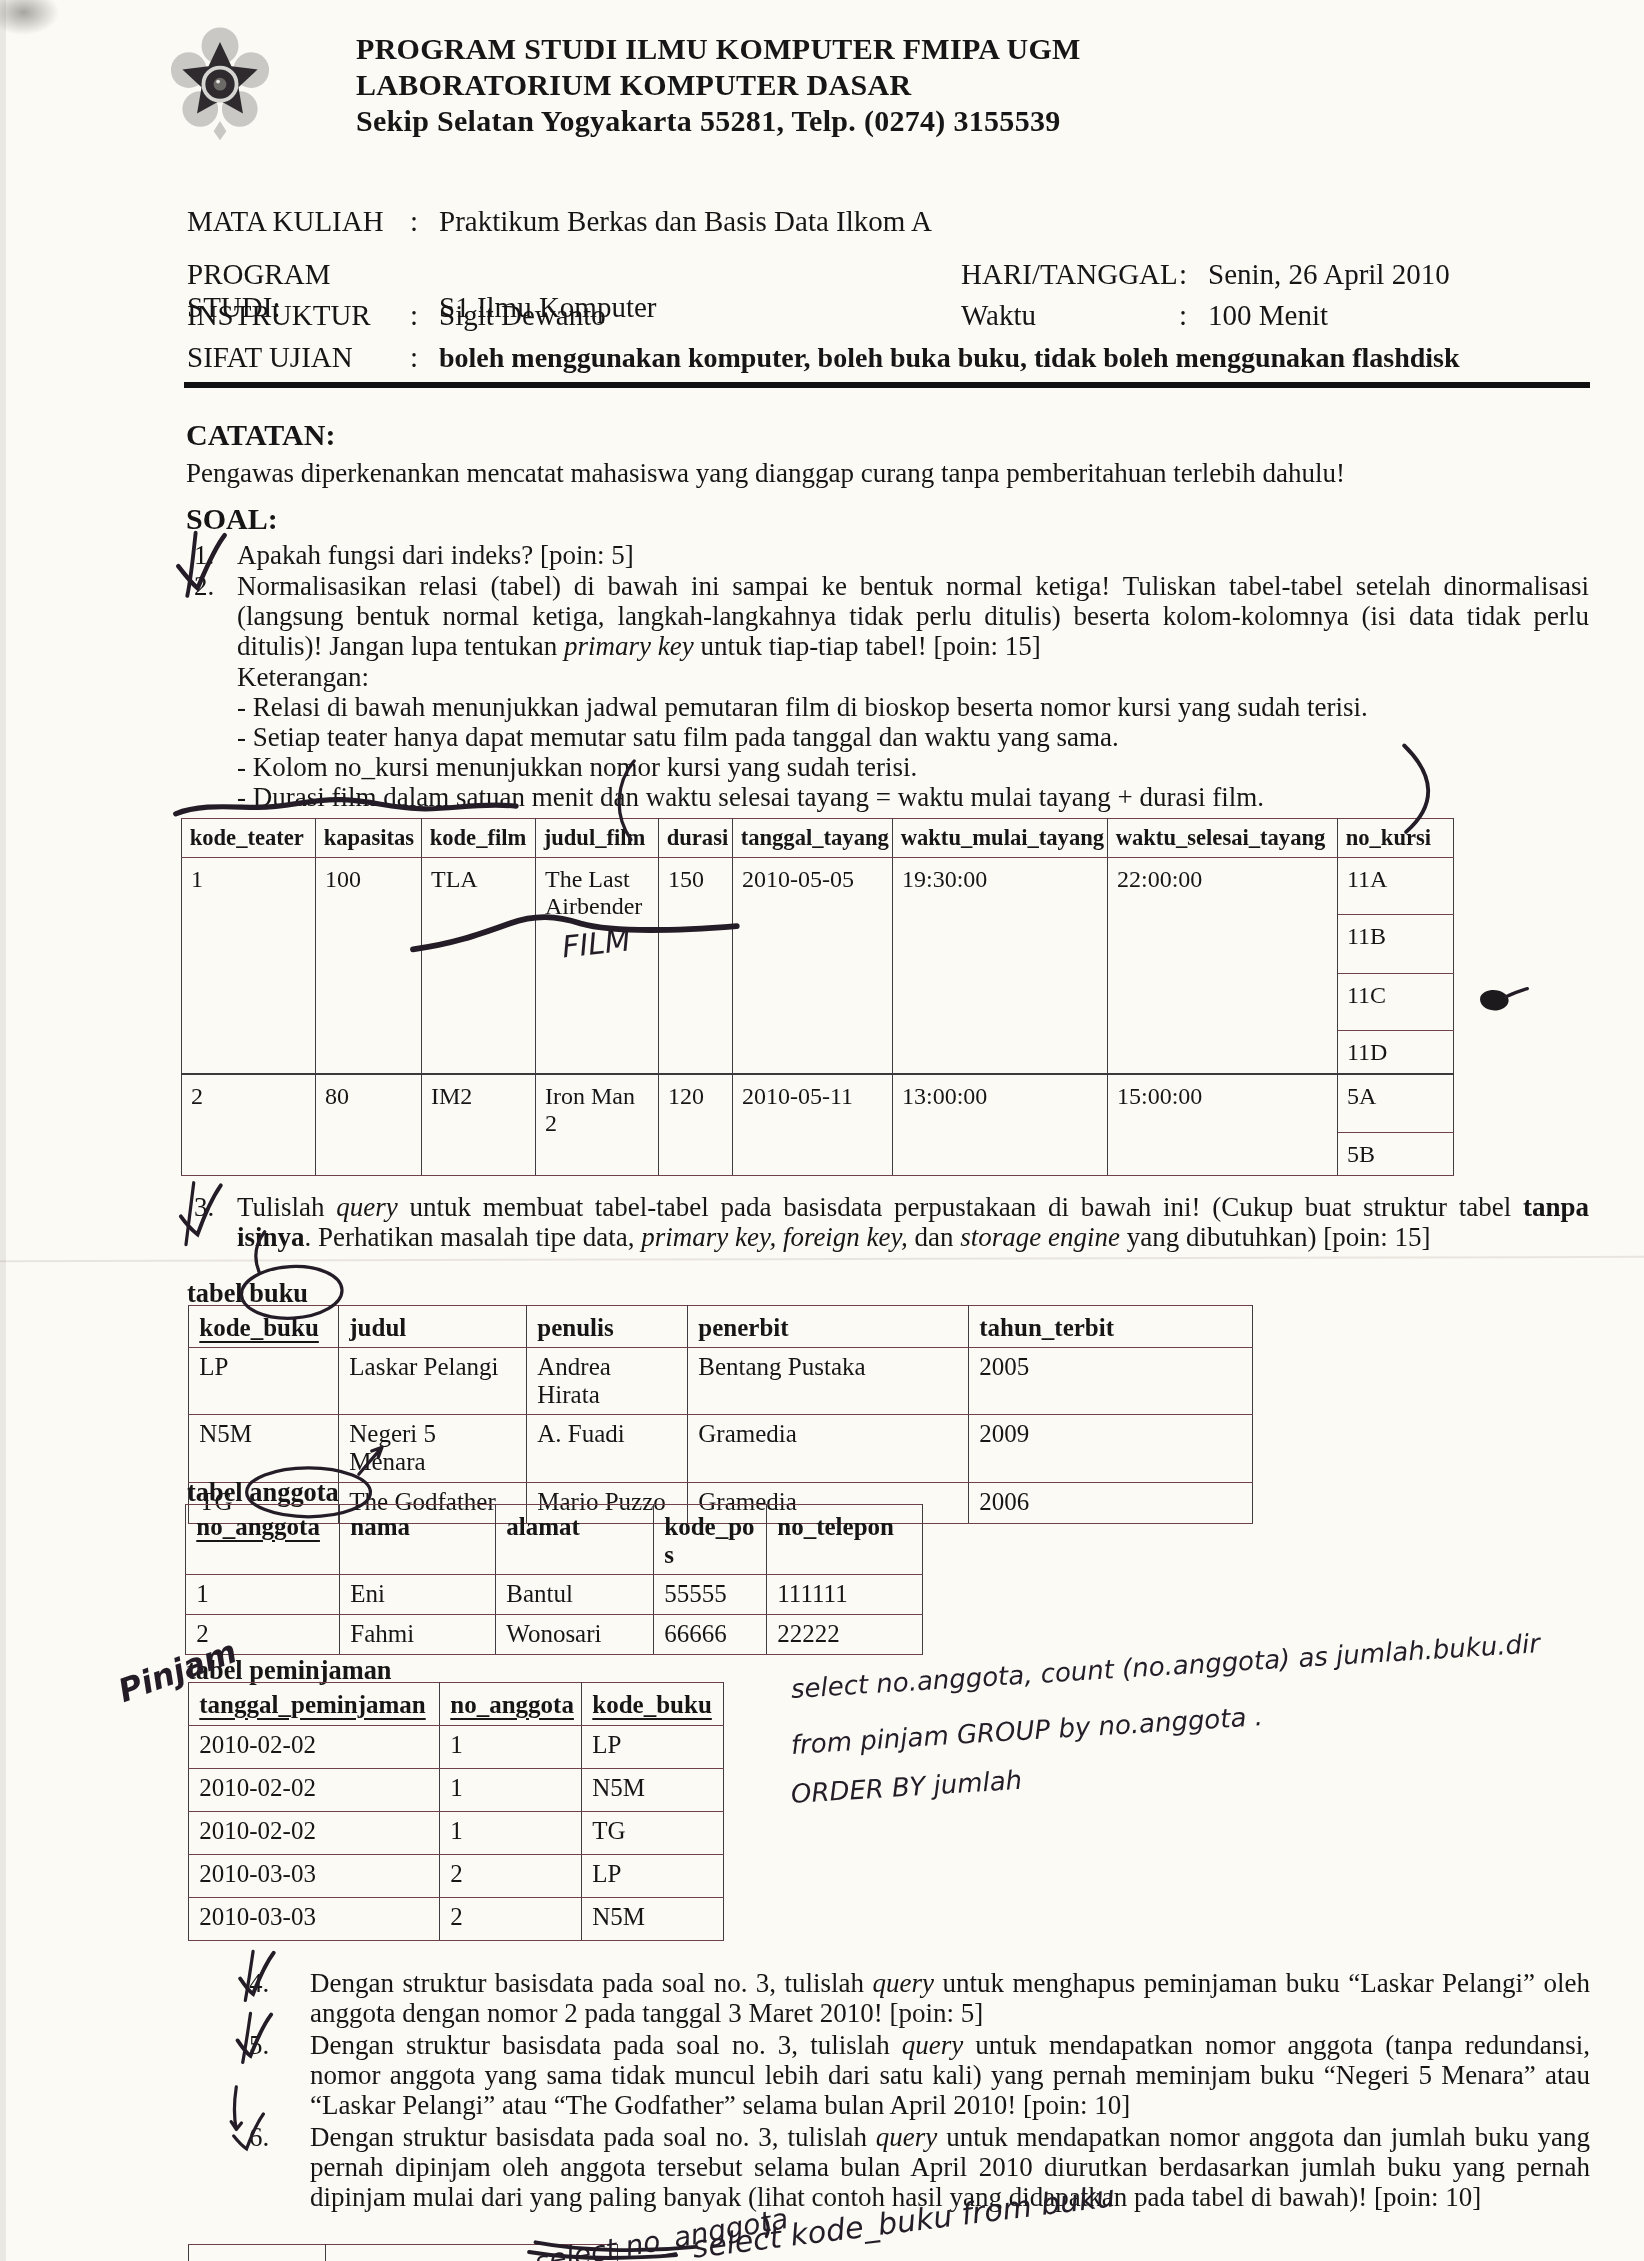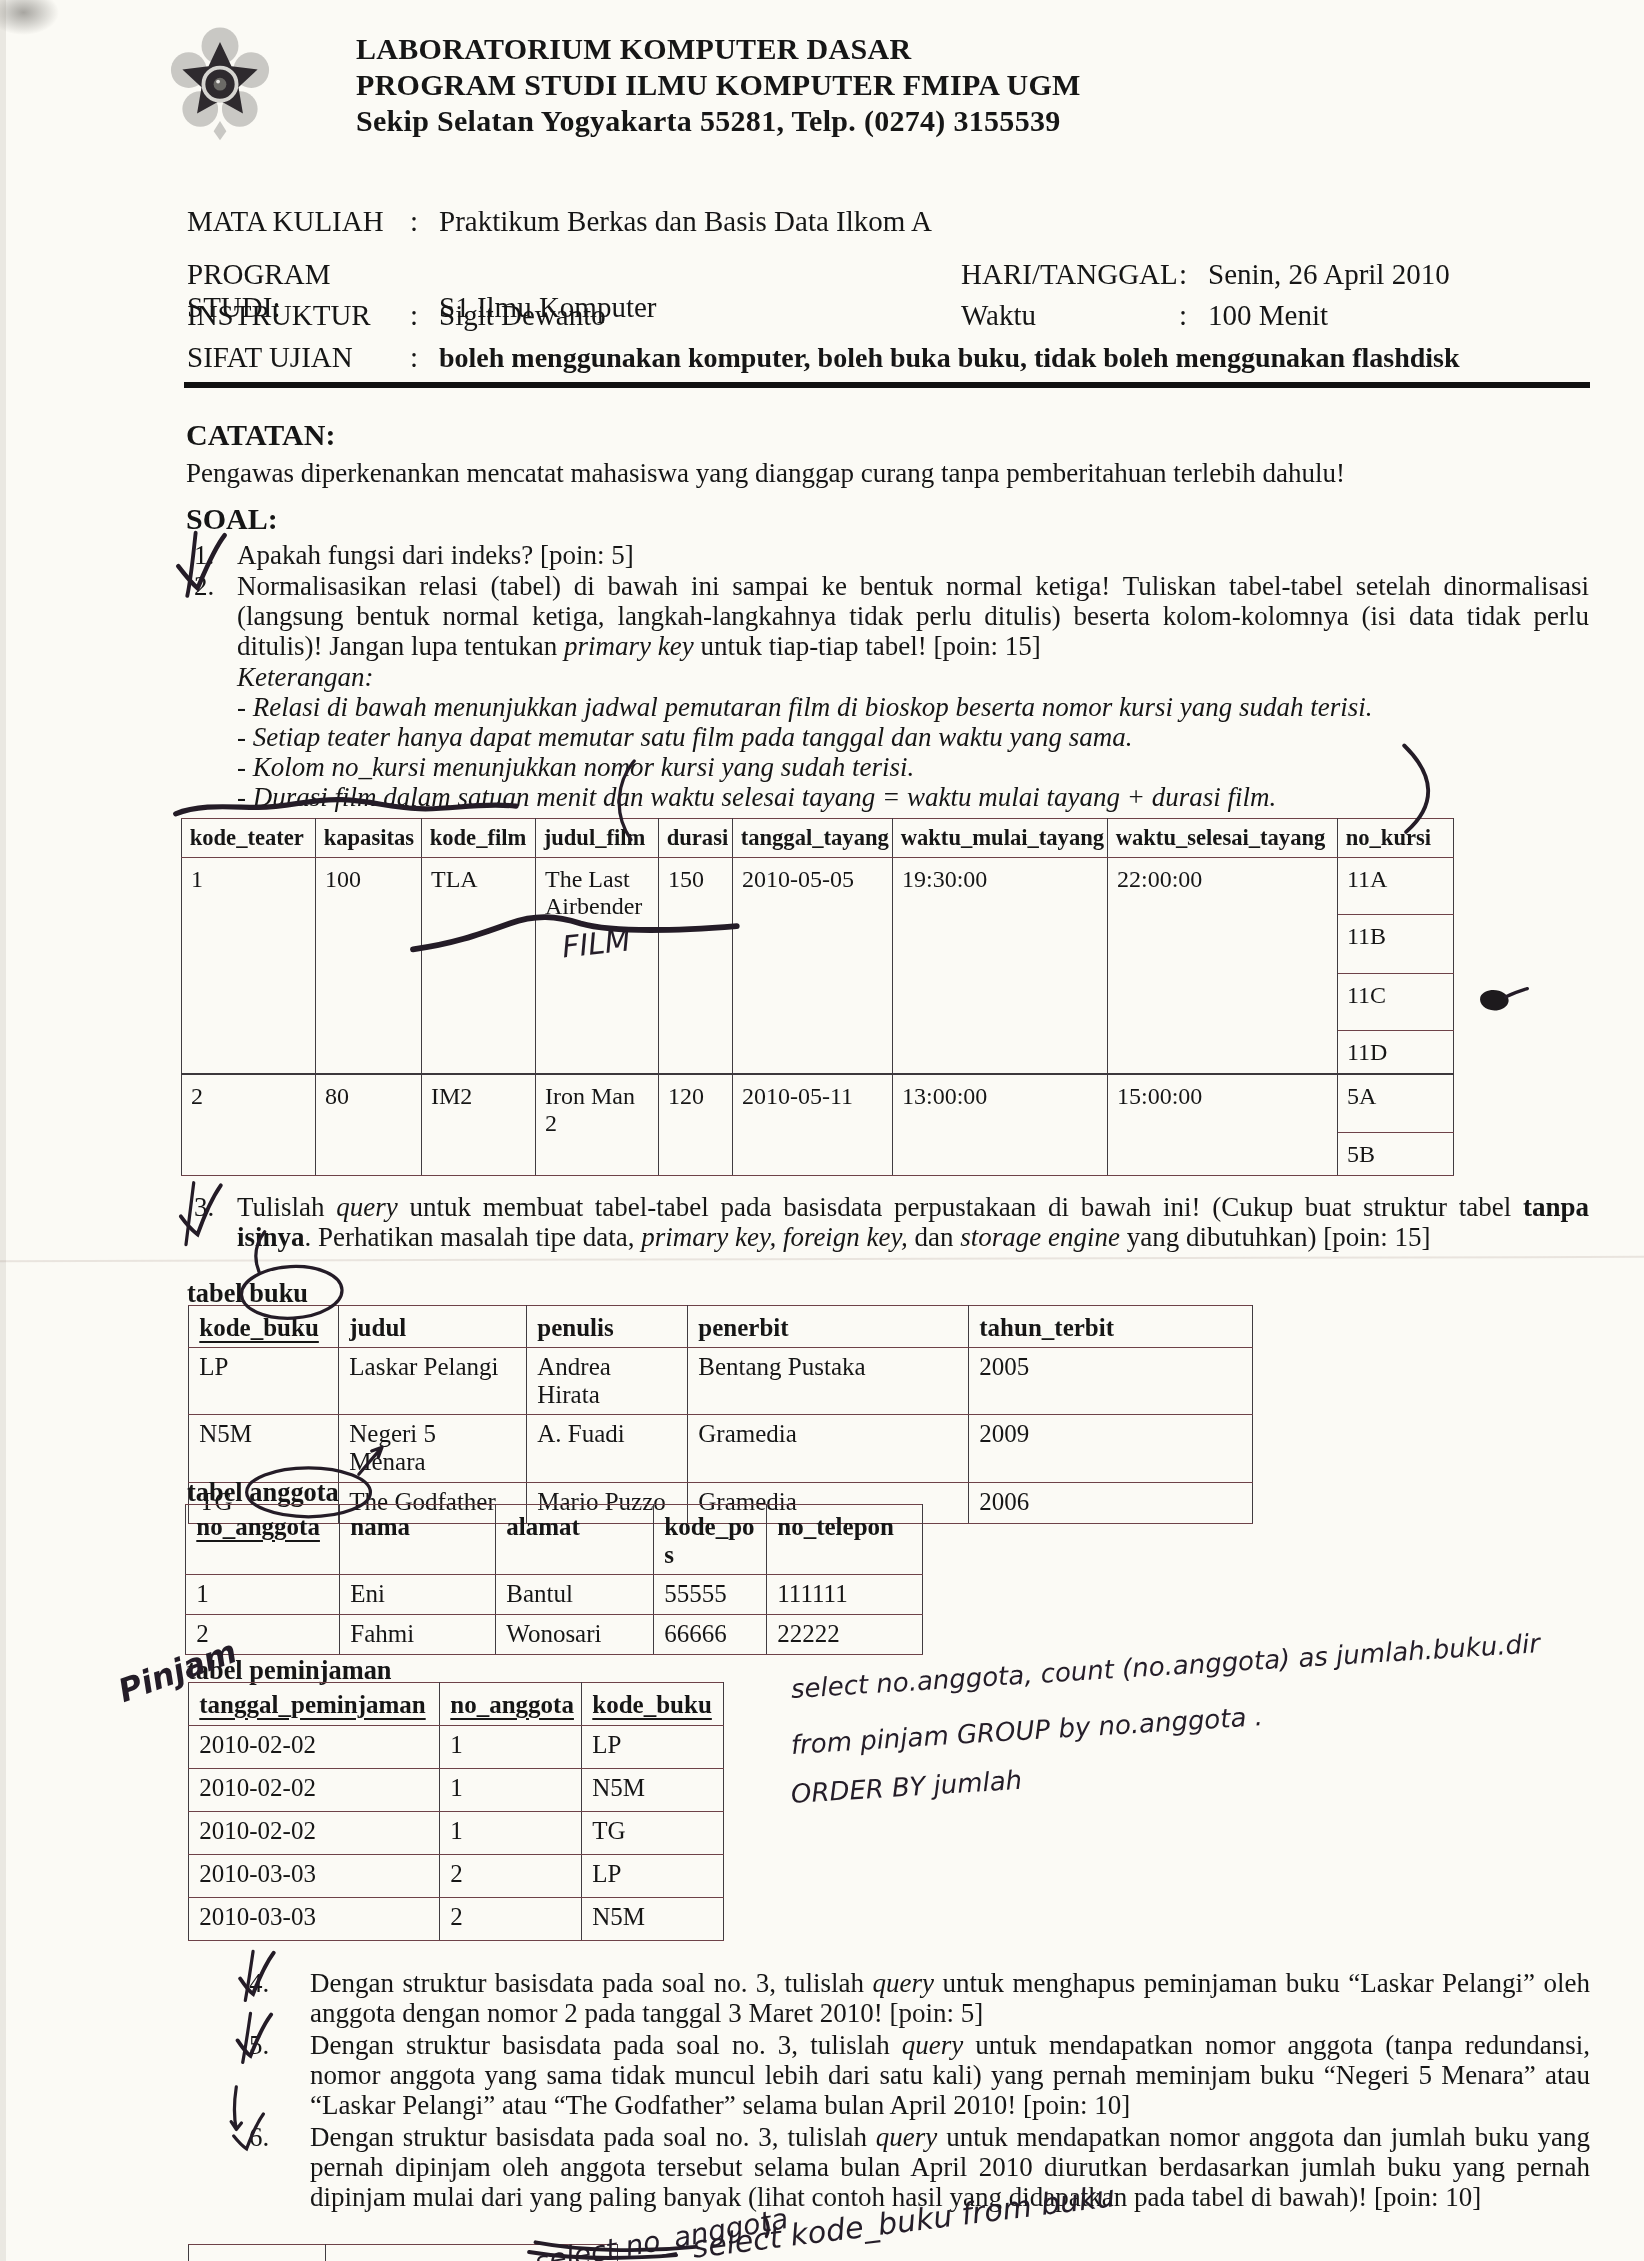--- a/index.html
+++ b/index.html
@@ -24,21 +24,21 @@
 
   .h-catatan{left:186px;top:418px;font-size:30px;font-weight:bold;}
   .catatan-text{left:186px;top:458px;font-size:27px;width:1406px;}
   .h-soal{left:186px;top:502px;font-size:30px;font-weight:bold;}
 
   .q{font-size:27px;line-height:30px;}
   .qnum{position:absolute;left:-43px;top:0;}
   .q123{left:237px;width:1352px;}
   .q456{left:310px;width:1280px;}
   .q456 .qnum{left:-61px;}
-  .bullets{left:237px;font-size:27px;line-height:30px;width:1352px;font-style:italic;}
+  .bullets{left:237px;font-size:27px;line-height:30px;width:1352px;}
 
   
   table.tbl{border-collapse:collapse;table-layout:fixed;position:absolute;background:transparent;}
   table.tbl td, table.tbl th{border-left:1.9px solid #413c41;border-right:1.9px solid #413c41;
       border-top:1.9px solid #6e4248;border-bottom:1.9px solid #6e4248;
       vertical-align:top;text-align:left;overflow:hidden;}
   table.tbl{border:1.9px solid #39353a;}
   table.tbl th{font-weight:bold;}
   .pk{text-decoration:underline;text-decoration-thickness:1.9px;text-underline-offset:4.5px;}
   .film th{font-size:22.6px;padding:6.4px 7.7px 3.9px 7.7px;border-bottom:2.6px solid #3c383c;}
@@ -87,22 +87,22 @@
         <path d="M80,150 l10,16 -10,14 -10,-14 Z"></path>
       </g>
       <polygon points="80,26 98,64 139,69 109,97 116,138 80,118 44,138 51,97 21,69 62,64" fill="#2e2a2e"></polygon>
       <circle cx="80" cy="92" r="26" fill="none" stroke="#d6d5d1" stroke-width="6"></circle>
       <circle cx="80" cy="92" r="10" fill="#6b6a66"></circle>
       <circle cx="77" cy="88" r="3" fill="#e8e7e3"></circle>
     </svg>
   </div>
 
   <div class="abs org-lines">
+    <div>PROGRAM STUDI  ILMU KOMPUTER FMIPA UGM</div>
     <div>LABORATORIUM KOMPUTER DASAR</div>
-    <div>PROGRAM STUDI  ILMU KOMPUTER FMIPA UGM</div>
     <div>Sekip Selatan Yogyakarta 55281, Telp. (0274) 3155539</div>
   </div>
 
   <div class="abs course-line">
     <span class="il">MATA KULIAH</span><span class="ic">:</span><span>Praktikum Berkas dan Basis Data Ilkom A</span>
   </div>
 
   <div class="abs info-row" style="top:258px;">
     <span class="il">PROGRAM STUDI:</span><span class="ic"></span><span>S1 Ilmu Komputer</span>
     <span class="ir2"><span class="il2">HARI/TANGGAL</span><span class="ic">:</span><span>Senin, 26 April 2010</span></span>

